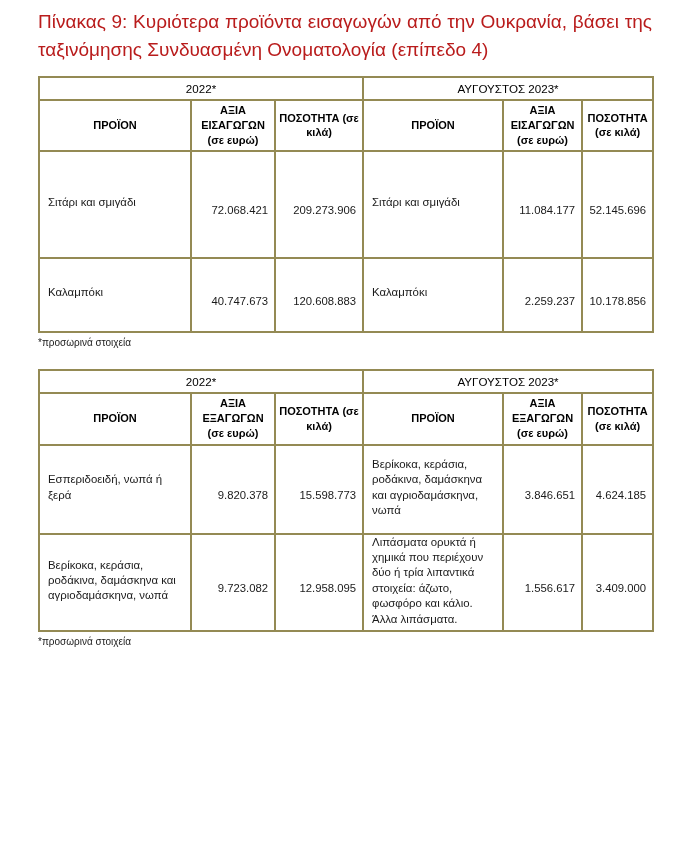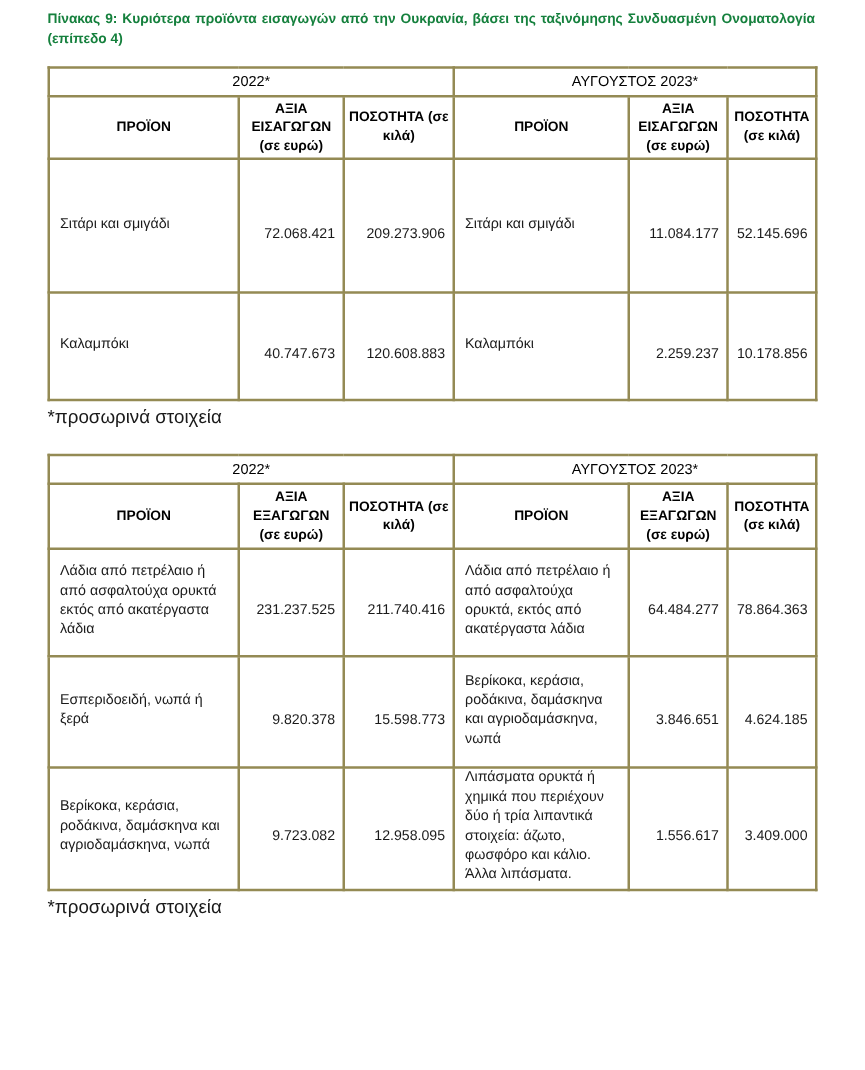--- a/index.html
+++ b/index.html
@@ -11,23 +11,23 @@
     color: #1a1a1a;
     overflow: hidden;
   }
   .page {
     width: 692px;
     height: 856px;
     padding: 8px 40px 0 38px;
     background: #fff;
   }
   .doc-title {
-    font-size: 11px;
-    font-weight: bold;
-    color: #15803d;
+    font-size: 19px;
+    font-weight: normal;
+    color: #b91c1c;
     text-align: justify;
     line-height: 1.45;
     margin-bottom: 13px;
   }
   table.data-table {
     border-collapse: collapse;
     table-layout: fixed;
     width: 614px;
   }
   table.data-table th, table.data-table td {
@@ -56,21 +56,21 @@
     padding: 0 6px 3px 8px;
     line-height: 1.35;
   }
   td.num {
     font-size: 11.3px;
     text-align: right;
     padding: 15px 6px 3px 2px;
     white-space: nowrap;
   }
   .footnote {
-    font-size: 15px;
+    font-size: 10px;
     color: #1a1a1a;
     margin: 4px 0 0 0;
   }
   .gap-between { height: 21px; }
 </style>
 </head>
 <body>
 
 <div class="page">
 
@@ -99,21 +99,21 @@
         <th>ΠΟΣΟΤΗΤΑ (σε κιλά)</th>
       </tr>
       <tr class="body-row" style="height:107px">
         <td class="prod">Σιτάρι και σμιγάδι</td>
         <td class="num">72.068.421</td>
         <td class="num">209.273.906</td>
         <td class="prod">Σιτάρι και σμιγάδι</td>
         <td class="num">11.084.177</td>
         <td class="num">52.145.696</td>
       </tr>
-      <tr class="body-row" style="height:86px">
+      <tr class="body-row" style="height:74px">
         <td class="prod">Καλαμπόκι</td>
         <td class="num">40.747.673</td>
         <td class="num">120.608.883</td>
         <td class="prod">Καλαμπόκι</td>
         <td class="num">2.259.237</td>
         <td class="num">10.178.856</td>
       </tr>
     </tbody>
   </table>
 
@@ -137,28 +137,20 @@
         <th colspan="3">ΑΥΓΟΥΣΤΟΣ 2023*</th>
       </tr>
       <tr class="head-row" style="height:52px">
         <th>ΠΡΟΪΟΝ</th>
         <th>ΑΞΙΑ ΕΞΑΓΩΓΩΝ (σε ευρώ)</th>
         <th>ΠΟΣΟΤΗΤΑ (σε κιλά)</th>
         <th>ΠΡΟΪΟΝ</th>
         <th>ΑΞΙΑ ΕΞΑΓΩΓΩΝ (σε ευρώ)</th>
         <th>ΠΟΣΟΤΗΤΑ (σε κιλά)</th>
       </tr>
-      <tr class="body-row" style="height:86px">
-        <td class="prod">Λάδια από πετρέλαιο ή από ασφαλτούχα ορυκτά εκτός από ακατέργαστα λάδια</td>
-        <td class="num">231.237.525</td>
-        <td class="num">211.740.416</td>
-        <td class="prod">Λάδια από πετρέλαιο ή από ασφαλτούχα ορυκτά, εκτός από ακατέργαστα λάδια</td>
-        <td class="num">64.484.277</td>
-        <td class="num">78.864.363</td>
-      </tr>
       <tr class="body-row" style="height:89px">
         <td class="prod">Εσπεριδοειδή, νωπά ή ξερά</td>
         <td class="num">9.820.378</td>
         <td class="num">15.598.773</td>
         <td class="prod">Βερίκοκα, κεράσια, ροδάκινα, δαμάσκηνα και αγριοδαμάσκηνα, νωπά</td>
         <td class="num">3.846.651</td>
         <td class="num">4.624.185</td>
       </tr>
       <tr class="body-row" style="height:96px">
         <td class="prod">Βερίκοκα, κεράσια, ροδάκινα, δαμάσκηνα και αγριοδαμάσκηνα, νωπά</td>

